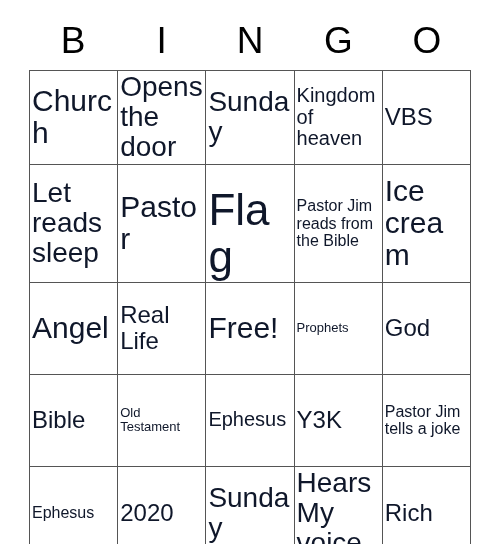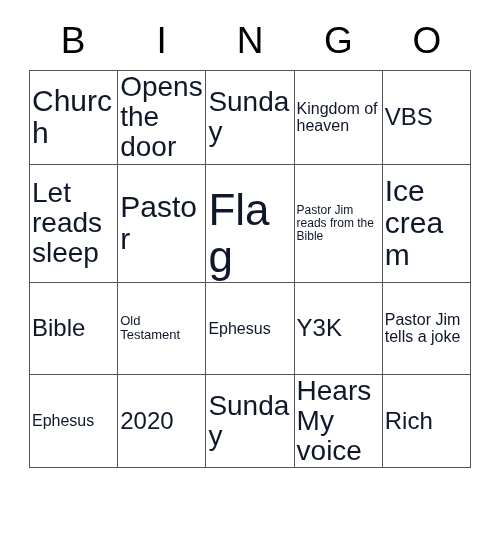--- a/index.html
+++ b/index.html
@@ -68,24 +68,24 @@
   .bingo-cell .cell-text {
     display: block;
     width: 100%;
   }
 
   
   .fs-xxl .cell-text { font-size: 44px; margin-top: 20px; }
   .fs-xl  .cell-text { font-size: 24px; }
   .fs-l   .cell-text { font-size: 30px; }
   .fs-m   .cell-text { font-size: 28px; }
-  .fs-s   .cell-text { font-size: 16px; }
+  .fs-s   .cell-text { font-size: 20px; }
   .fs-xs  .cell-text { font-size: 16px; }
   .fs-xxs .cell-text { font-size: 13px; }
-  .fs-tiny .cell-text { font-size: 12px; }
+  .fs-tiny .cell-text { font-size: 16px; }
 </style>
 </head>
 <body>
 
 <div id="bingo-card">
 
   <div id="bingo-header">
     <div class="header-letter">B</div>
     <div class="header-letter">I</div>
     <div class="header-letter">N</div>
@@ -123,20 +123,37 @@
             <span class="cell-text">Flag</span>
           </td>
         <td class="bingo-cell fs-tiny">
             <span class="cell-text">Pastor Jim reads from the Bible</span>
           </td>
         <td class="bingo-cell fs-l">
             <span class="cell-text">Ice cream</span>
           </td>
       </tr>
       <tr>
+        <td class="bingo-cell fs-l">
+            <span class="cell-text">Angel</span>
+          </td>
+        <td class="bingo-cell fs-xl">
+            <span class="cell-text">Real Life</span>
+          </td>
+        <td class="bingo-cell fs-l">
+            <span class="cell-text">Free!</span>
+          </td>
+        <td class="bingo-cell fs-xxs">
+            <span class="cell-text">Prophets</span>
+          </td>
+        <td class="bingo-cell fs-xl">
+            <span class="cell-text">God</span>
+          </td>
+      </tr>
+      <tr>
         <td class="bingo-cell fs-xl">
             <span class="cell-text">Bible</span>
           </td>
         <td class="bingo-cell fs-xxs">
             <span class="cell-text">Old Testament</span>
           </td>
         <td class="bingo-cell fs-s">
             <span class="cell-text">Ephesus</span>
           </td>
         <td class="bingo-cell fs-xl">

